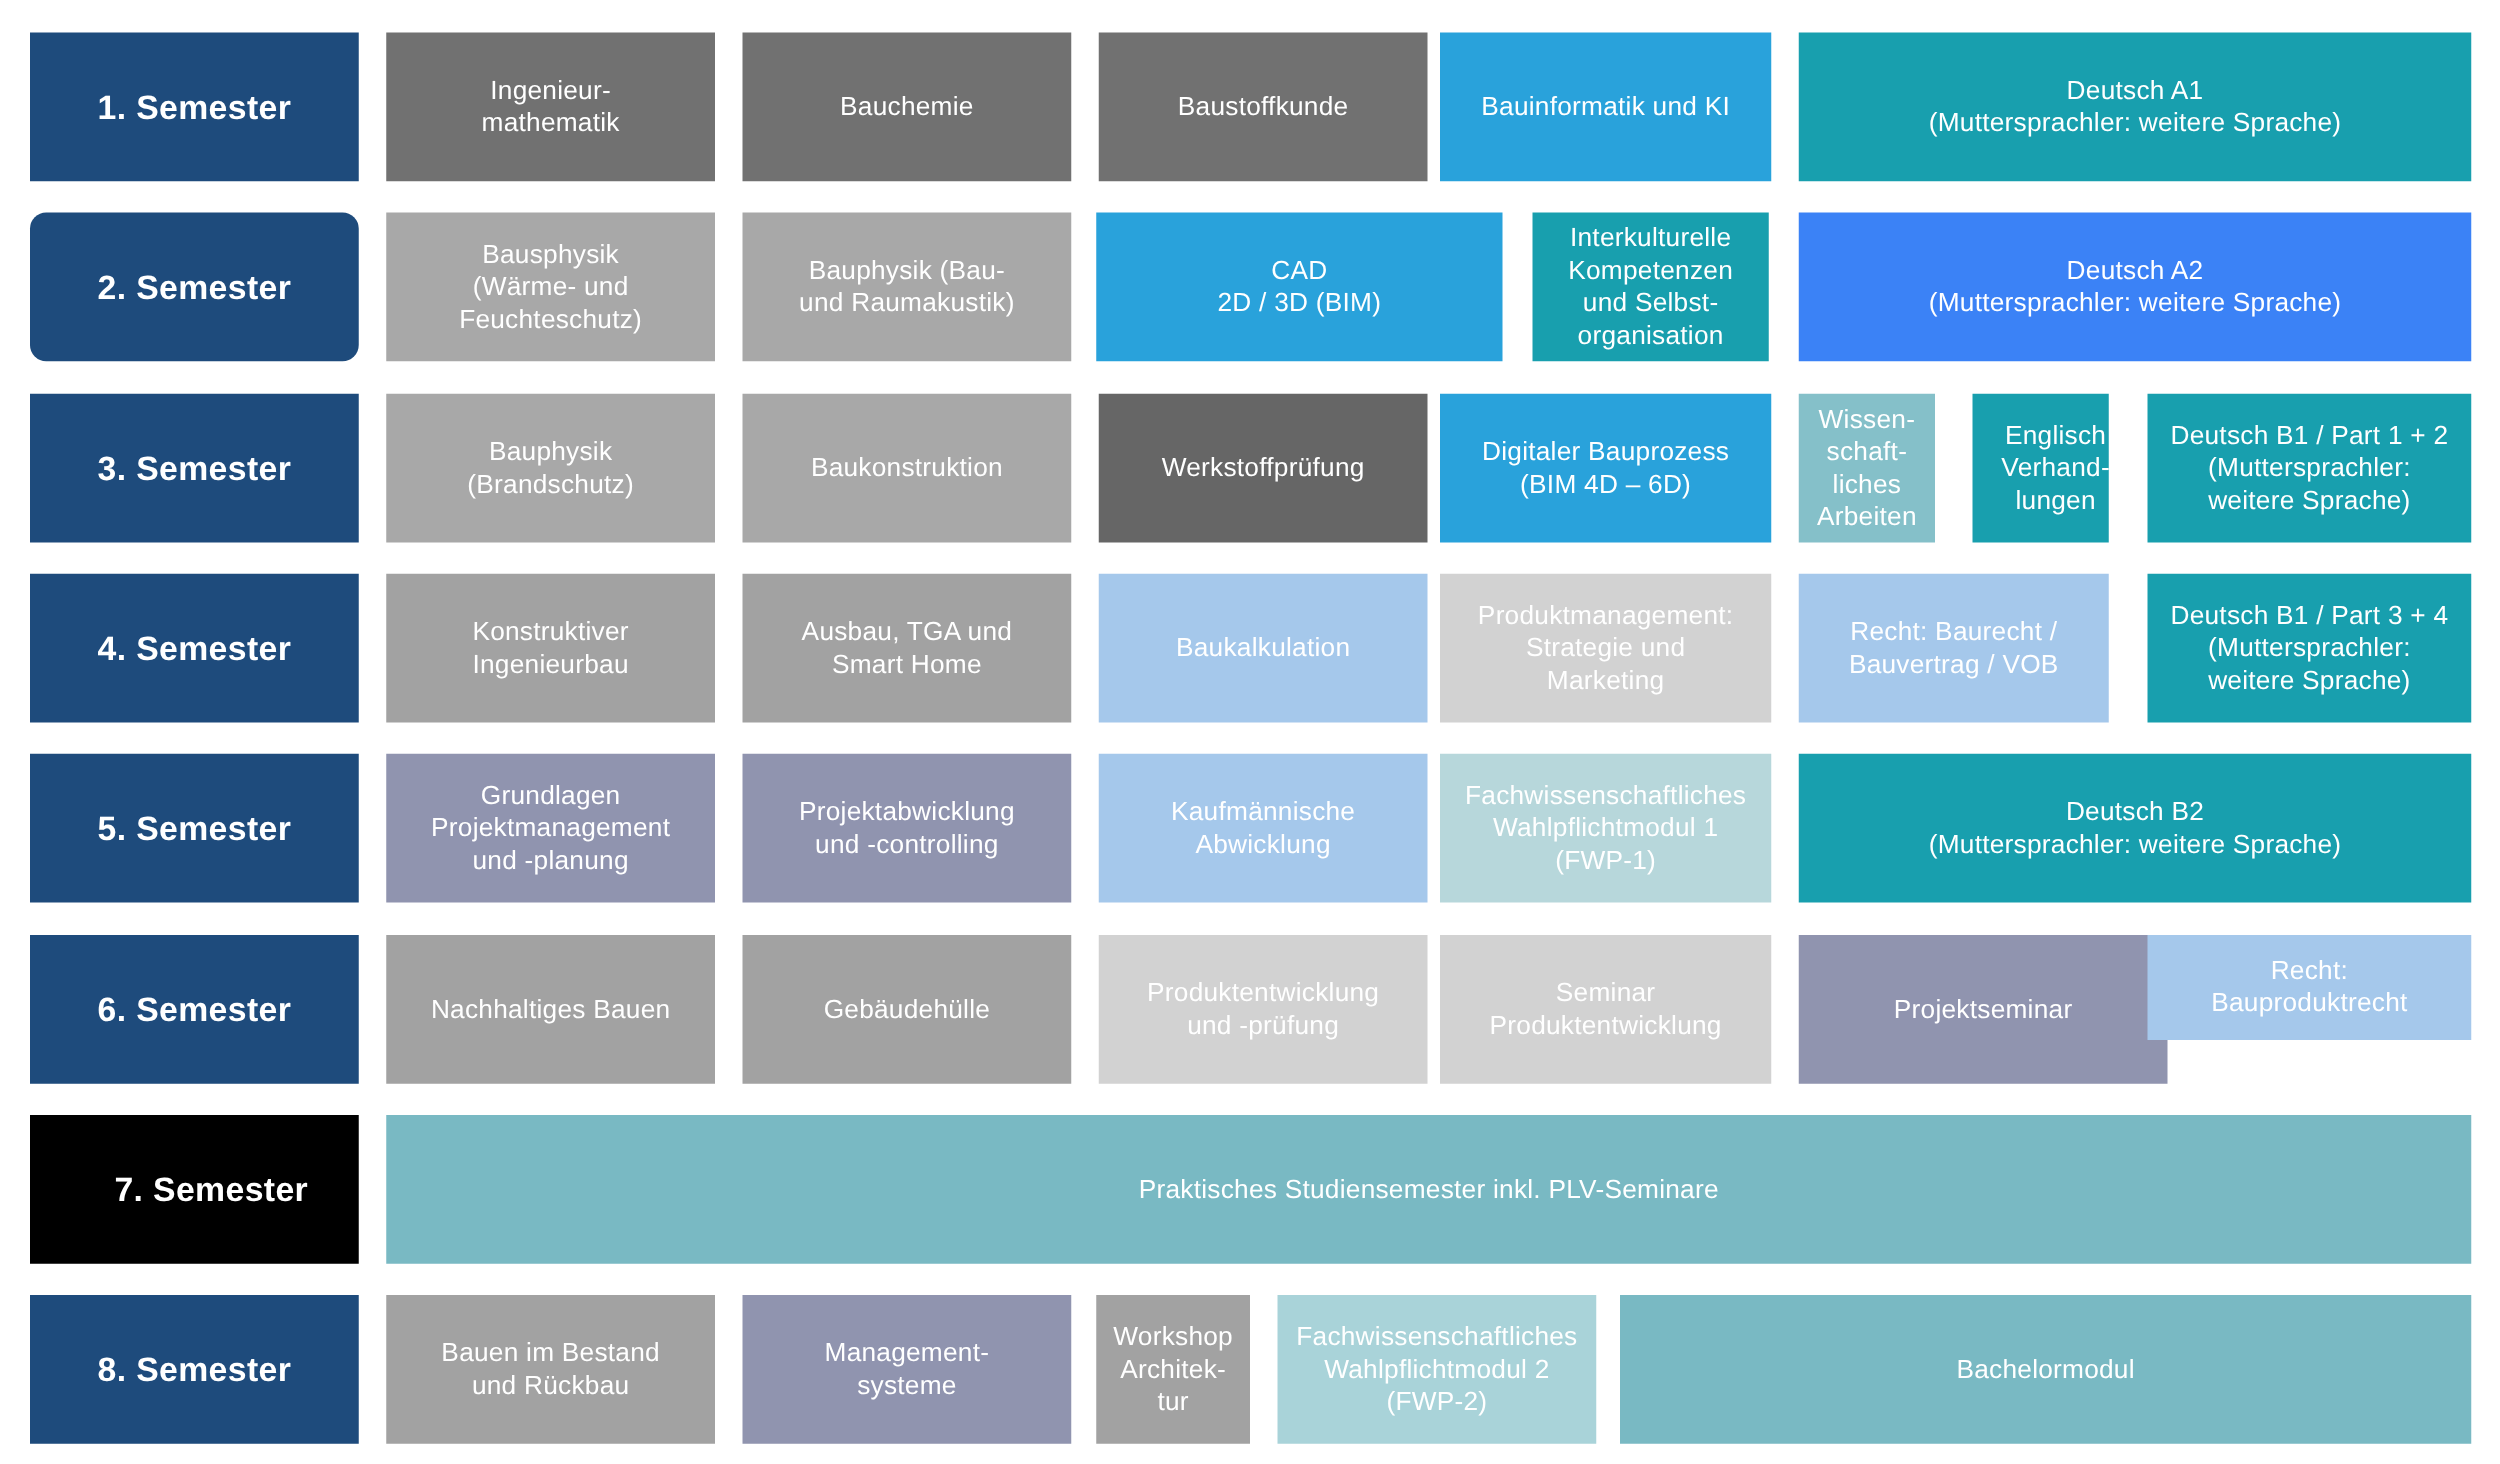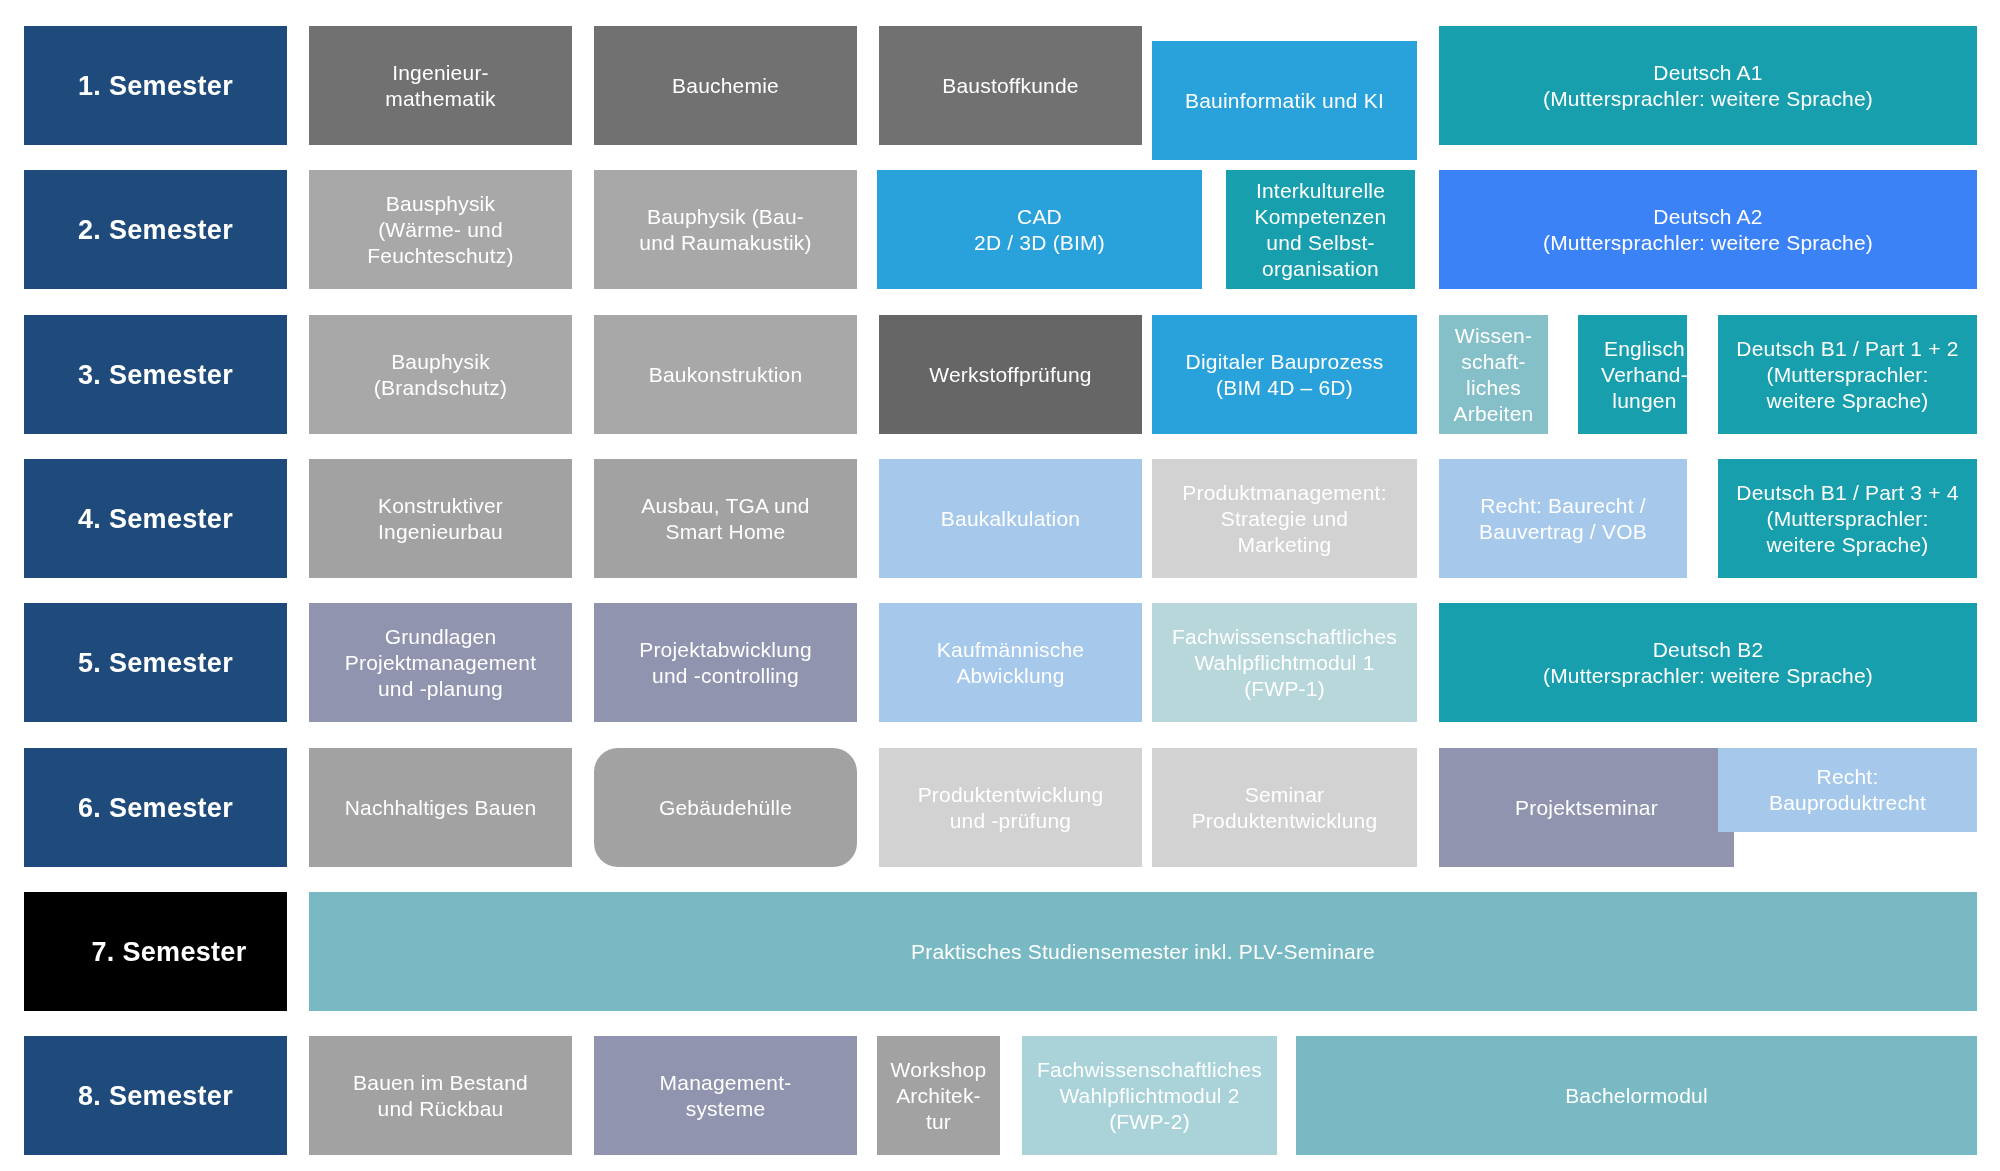--- a/index.html
+++ b/index.html
@@ -44,28 +44,28 @@
     <div class="box" style="left: 309px; top: 26px; width: 263px; height: 119px; background: rgb(113, 113, 113);">
       <span class="lbl">Ingenieur-
 mathematik</span>
     </div>
     <div class="box" style="left: 594px; top: 26px; width: 263px; height: 119px; background: rgb(113, 113, 113);">
       <span class="lbl">Bauchemie</span>
     </div>
     <div class="box" style="left: 879px; top: 26px; width: 263px; height: 119px; background: rgb(113, 113, 113);">
       <span class="lbl">Baustoffkunde</span>
     </div>
-    <div class="box" style="left: 1152px; top: 41px; width: 265px; height: 119px; background: rgb(41, 162, 219);">
+    <div class="box" style="left: 1152px; top: 26px; width: 265px; height: 119px; background: rgb(41, 162, 219);">
       <span class="lbl">Bauinformatik und KI</span>
     </div>
     <div class="box" style="left: 1439px; top: 26px; width: 538px; height: 119px; background: rgb(24, 159, 174);">
       <span class="lbl">Deutsch A1
 (Muttersprachler: weitere Sprache)</span>
     </div>
-    <div class="box sem" style="left: 24px; top: 170px; width: 263px; height: 119px; background: rgb(30, 75, 124);">
+    <div class="box sem" style="left: 24px; top: 170px; width: 263px; height: 119px; background: rgb(30, 75, 124); border-radius: 13px;">
       <span class="lbl">2. Semester</span>
     </div>
     <div class="box" style="left: 309px; top: 170px; width: 263px; height: 119px; background: rgb(168, 168, 168);">
       <span class="lbl">Bausphysik
 (Wärme- und
 Feuchteschutz)</span>
     </div>
     <div class="box" style="left: 594px; top: 170px; width: 263px; height: 119px; background: rgb(168, 168, 168);">
       <span class="lbl">Bauphysik (Bau-
 und Raumakustik)</span>
@@ -169,21 +169,21 @@
     <div class="box" style="left: 1439px; top: 603px; width: 538px; height: 119px; background: rgb(24, 159, 174);">
       <span class="lbl">Deutsch B2
 (Muttersprachler: weitere Sprache)</span>
     </div>
     <div class="box sem" style="left: 24px; top: 748px; width: 263px; height: 119px; background: rgb(30, 75, 124);">
       <span class="lbl">6. Semester</span>
     </div>
     <div class="box" style="left: 309px; top: 748px; width: 263px; height: 119px; background: rgb(162, 162, 162);">
       <span class="lbl">Nachhaltiges Bauen</span>
     </div>
-    <div class="box" style="left: 594px; top: 748px; width: 263px; height: 119px; background: rgb(162, 162, 162); border-radius: 24px;">
+    <div class="box" style="left: 594px; top: 748px; width: 263px; height: 119px; background: rgb(162, 162, 162);">
       <span class="lbl">Gebäudehülle</span>
     </div>
     <div class="box" style="left: 879px; top: 748px; width: 263px; height: 119px; background: rgb(210, 210, 210);">
       <span class="lbl">Produktentwicklung
 und -prüfung</span>
     </div>
     <div class="box" style="left: 1152px; top: 748px; width: 265px; height: 119px; background: rgb(210, 210, 210);">
       <span class="lbl">Seminar
 Produktentwicklung</span>
     </div>

